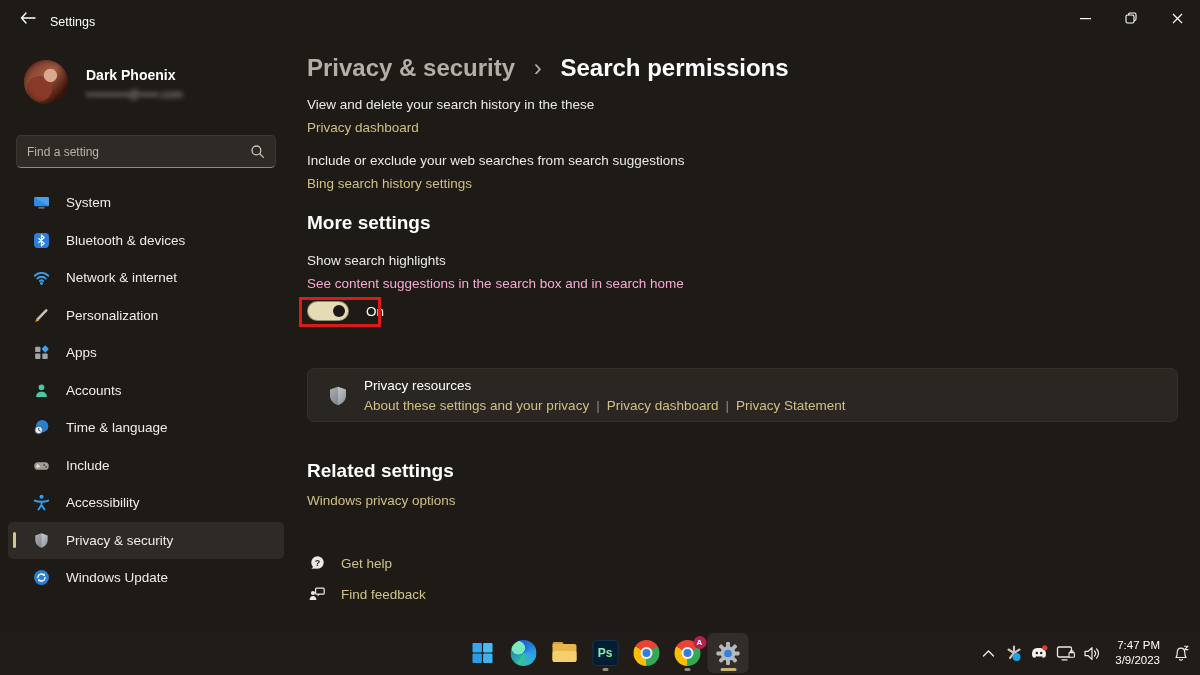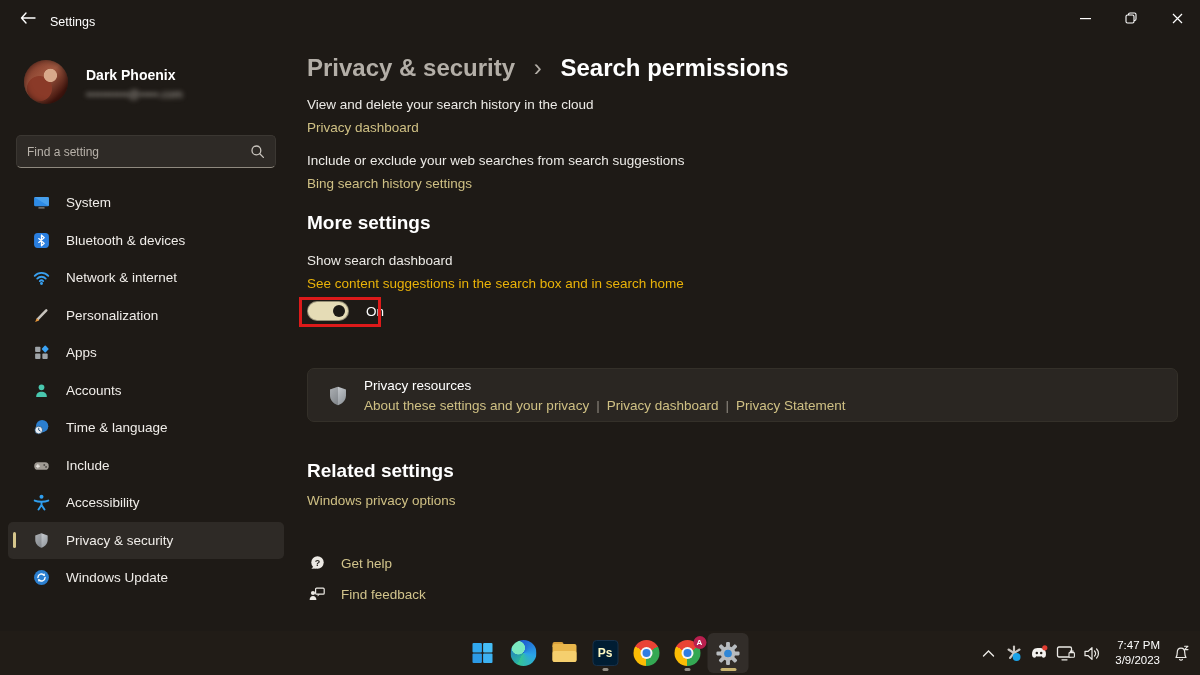--- a/index.html
+++ b/index.html
@@ -42,21 +42,21 @@
   .nav-item.selected { background:#2e2a26; }
   .nav-item.selected::before { content:""; position:absolute; left:5px; top:50%;
     transform:translateY(-50%); width:3px; height:16px; border-radius:2px; background:#d6c68c; }
   
   .main { position:absolute; left:307px; top:36px; width:871px; bottom:44px; }
   .crumb { position:absolute; top:18px; left:0; font-size:24px; font-weight:700; white-space:nowrap; }
   .crumb .parent { color:#b3aea7; }
   .crumb .sep { color:#b3aea7; margin:0 12px; font-weight:400; }
   .crumb .current { color:#ffffff; }
   .t-desc { position:absolute; left:0; font-size:13.5px; color:#eceae6; }
-  .t-sub  { position:absolute; left:0; font-size:13.5px; color:#eab308; }
+  .t-sub  { position:absolute; left:0; font-size:13.5px; color:#f9a8d4; }
   .link   { color:#cfc084; cursor:pointer; }
   .link.u { }
   .h2 { position:absolute; left:0; font-size:19px; font-weight:700; color:#ffffff; }
   .toggle-row { position:absolute; left:0; top:265px; display:flex; align-items:center; }
   .toggle { width:42px; height:20px; border-radius:10px; background:#e5dcb6;
     position:relative; border:1px solid rgba(0,0,0,.35); }
   .toggle .knob { position:absolute; right:3px; top:3px; width:12px; height:12px;
     border-radius:50%; background:#1d1a15; }
   .toggle-label { margin-left:17px; font-size:13.5px; color:#ffffff; }
   .annotation { position:absolute; left:-8px; top:261px; width:82px; height:30px;
@@ -83,21 +83,21 @@
   .chrome { position:relative; width:26px; height:26px; border-radius:50%;
     background:conic-gradient(from 60deg, #34a853 0 120deg, #fbbc05 120deg 240deg, #ea4335 240deg 360deg); }
   .chrome::before { content:""; position:absolute; left:7px; top:7px; width:12px; height:12px;
     border-radius:50%; background:#f4f6f5; }
   .chrome::after { content:""; position:absolute; left:9px; top:9px; width:8px; height:8px;
     border-radius:50%; background:#2f7de1; }
   .badge { position:absolute; top:-4px; right:-6px; width:13px; height:13px; border-radius:50%;
     background:#b81f4e; color:#fff; font-size:8px; font-weight:700;
     display:flex; align-items:center; justify-content:center; }
   .ps-tile { width:26px; height:26px; border-radius:4px; background:#001d33;
-    border:1px solid #173049; color:#fef9c3; font-size:12px; font-weight:700;
+    border:1px solid #173049; color:#86efac; font-size:12px; font-weight:700;
     display:flex; align-items:center; justify-content:center; }
   .folder { position:relative; width:26px; height:22px; }
   .folder .tab { position:absolute; left:1px; top:0; width:11px; height:5px; background:#d79f3a; border-radius:2px 2px 0 0; }
   .folder .body { position:absolute; left:1px; top:2px; width:24px; height:18px; background:#e9b64b; border-radius:2px; }
   .folder .front { position:absolute; left:1px; top:9px; width:24px; height:11px; background:#f5cf6e; border-radius:2px; }
   .edge { width:26px; height:26px; border-radius:50%;
     background:radial-gradient(circle at 30% 30%, #7ae8c0 0 25%, rgba(0,0,0,0) 27%),
       conic-gradient(from 210deg, #2bb3a3, #1f5dd0 40%, #2aa3e8 70%, #36c593 100%); }
   .tray { position:absolute; right:6px; top:0; height:44px; display:flex; align-items:center; }
   .tray-ico { width:26px; height:30px; display:flex; align-items:center; justify-content:center; position:relative; }
@@ -270,29 +270,29 @@
     </div>
   </div>
 
   <div class="main">
     <div class="crumb">
       <span class="parent">Privacy &amp; security</span>
       <span class="sep">›</span>
       <span class="current">Search permissions</span>
     </div>
 
-    <div class="t-desc" style="top:61px;">View and delete your search history in the cloud</div>
+    <div class="t-desc" style="top:61px;">View and delete your search history in the these</div>
     <div class="t-desc" style="top:84px;"><span class="link">Privacy dashboard</span></div>
 
     <div class="t-desc" style="top:117px;">Include or exclude your web searches from search suggestions</div>
     <div class="t-desc" style="top:140px;"><span class="link u">Bing search history settings</span></div>
 
     <div class="h2" style="top:176px;">More settings</div>
 
-    <div class="t-desc" style="top:217px;">Show search dashboard</div>
+    <div class="t-desc" style="top:217px;">Show search highlights</div>
     <div class="t-sub" style="top:240px;">See content suggestions in the search box and in search home</div>
 
     <div class="toggle-row">
       <div class="toggle">
         <div class="knob"></div>
       </div>
       <div class="toggle-label">On</div>
     </div>
     <div class="annotation"></div>
 

